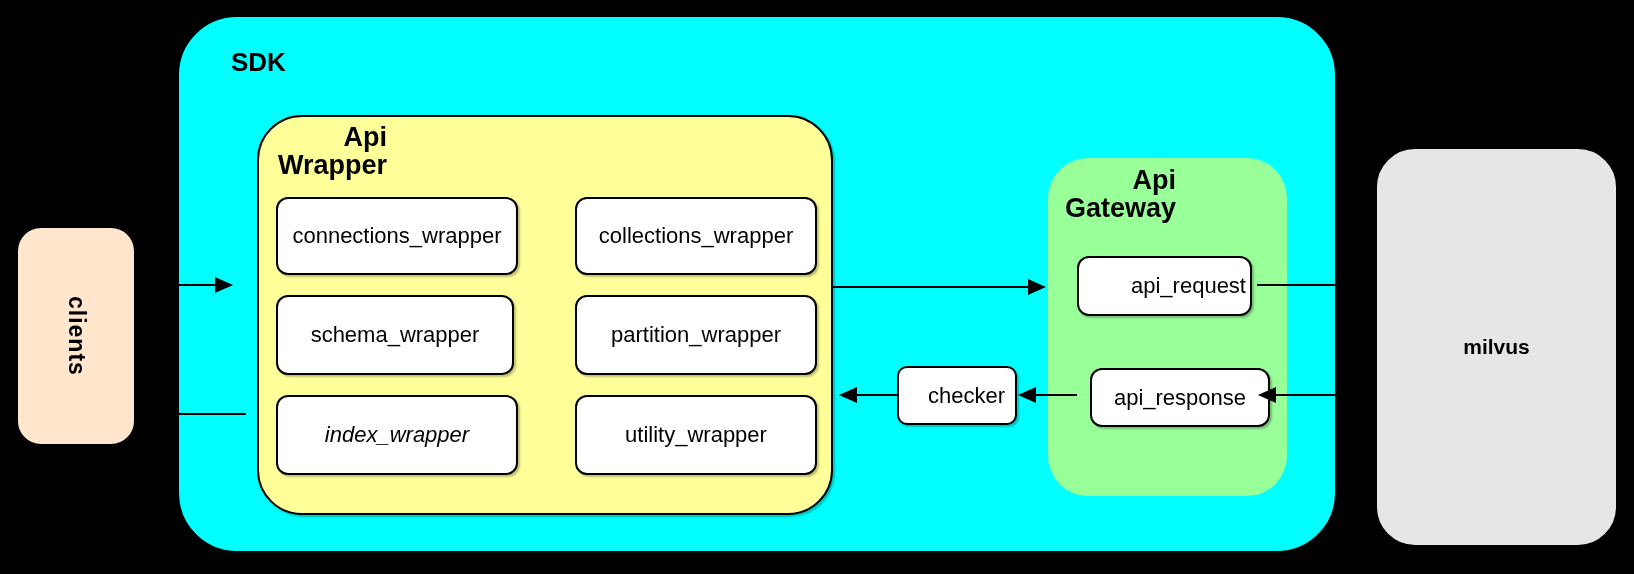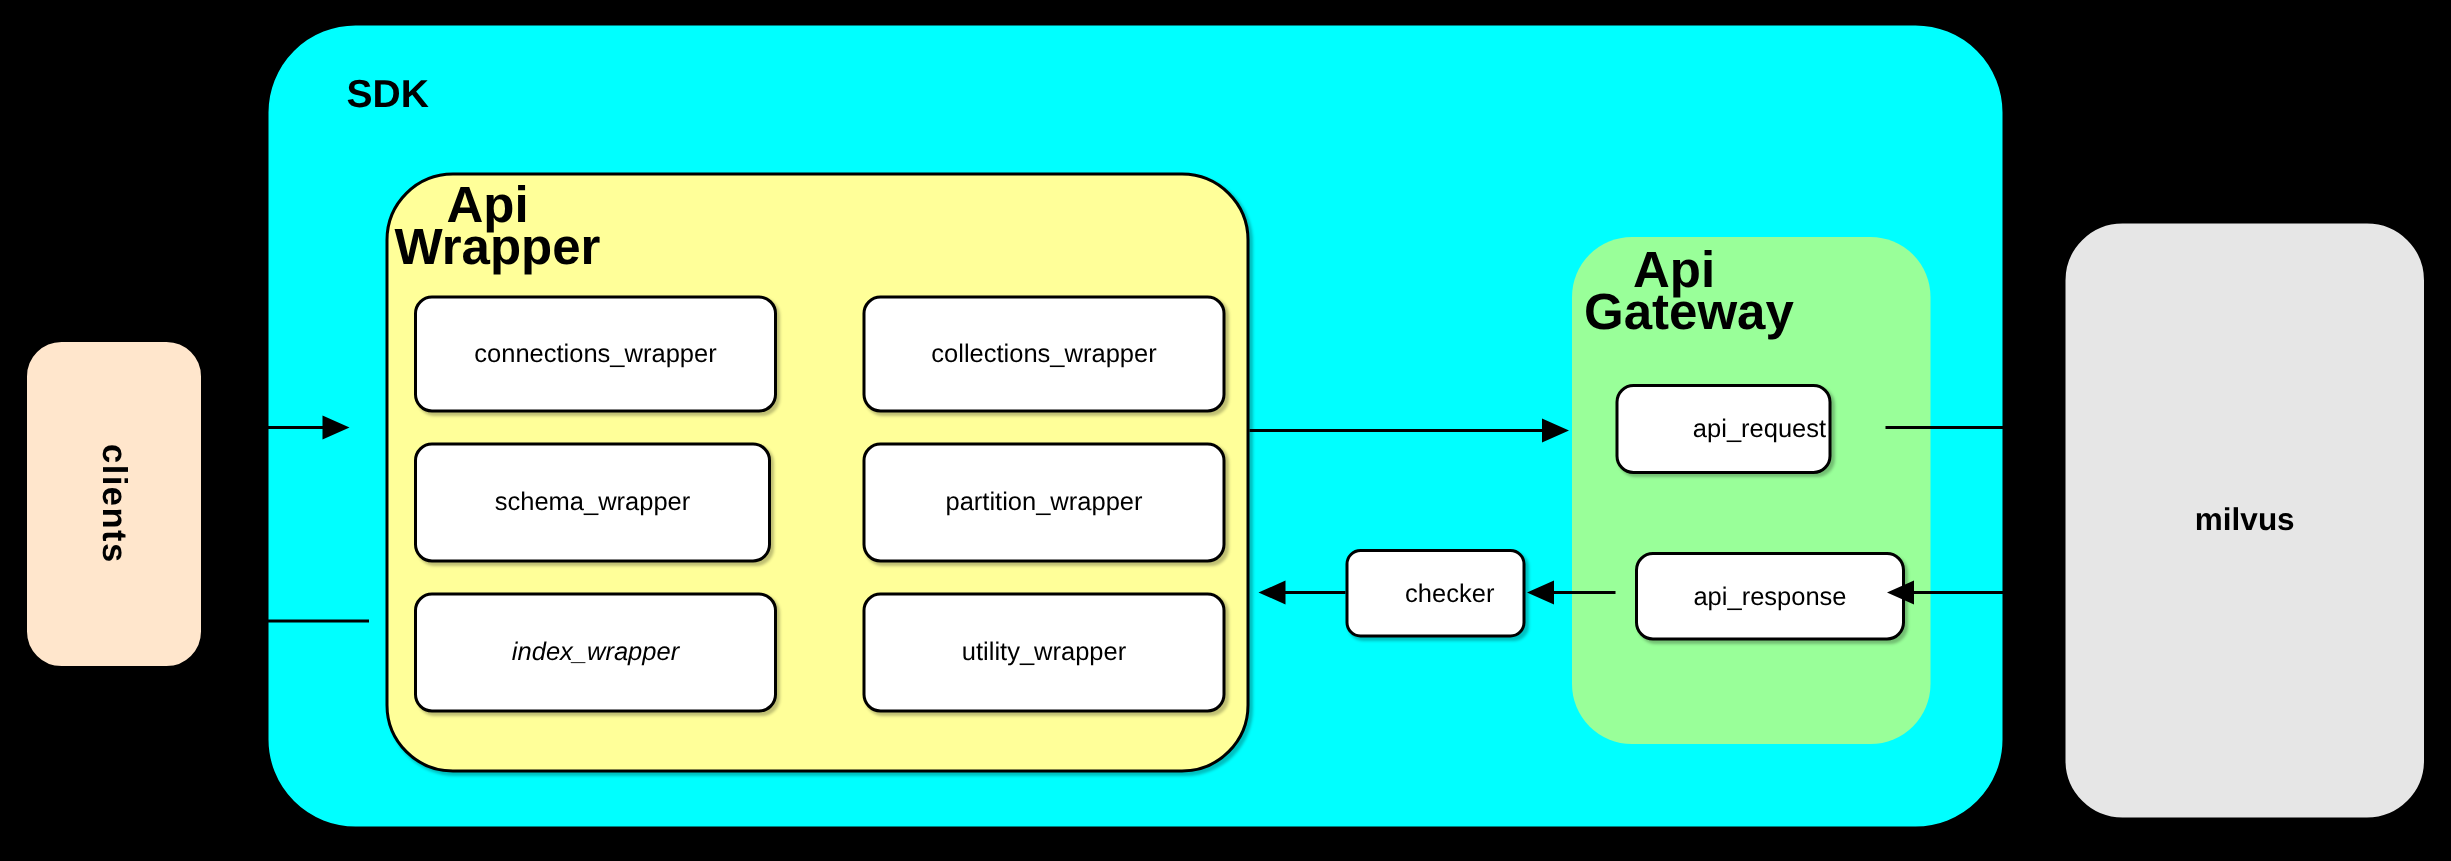--- a/index.html
+++ b/index.html
@@ -25,46 +25,46 @@
   .sdk-label{
     position:absolute;left:52px;top:30px;
     font-size:26px;font-weight:bold;
   }
   .api-wrapper{
     left:257px;top:115px;width:576px;height:400px;
     border-radius:45px;
   }
   .group-label{
     position:absolute;
-    font-size:34px;font-weight:bold;line-height:28px;
-    text-align:center;white-space:pre-line;
+    font-size:27px;font-weight:bold;line-height:28px;
+    text-align:right;white-space:pre-line;
   }
   .api-wrapper .group-label{left:4px;top:6px;width:124px;}
   .api-gateway{
     left:1048px;top:158px;width:239px;height:338px;
     border-radius:40px;
   }
   .api-gateway .group-label{left:8px;top:8px;width:120px;}
   
   .node{
     display:flex;align-items:center;justify-content:center;
     background:#fff;
     border:2px solid #000;border-radius:12px;
-    font-size:17px;
+    font-size:22px;
     box-shadow:2px 2px 2px rgba(0,0,0,0.25);
     text-align:center;
   }
   .w-conn {left:276px;top:197px;width:242px;height:78px;}
   .w-coll {left:575px;top:197px;width:242px;height:78px;text-align:center;}
   .w-schema{left:276px;top:295px;width:238px;height:80px;}
   .w-part {left:575px;top:295px;width:242px;height:80px;}
   .w-index{left:276px;top:395px;width:242px;height:80px;font-style:italic;}
   .w-util {left:575px;top:395px;width:242px;height:80px;}
   .checker{left:897px;top:366px;width:120px;height:59px;border-radius:10px;padding-left:19px;}
-  .api-request {left:1077px;top:256px;width:144px;height:60px;padding-left:48px;}
+  .api-request {left:1077px;top:256px;width:175px;height:60px;padding-left:48px;}
   .api-response{left:1090px;top:368px;width:180px;height:59px;}
   .clients{
     left:16px;top:226px;width:120px;height:220px;
     border-radius:25px;
     display:flex;align-items:center;justify-content:center;
   }
   .clients .vtext{
     writing-mode:vertical-rl;text-orientation:mixed;
     font-size:23px;font-weight:bold;letter-spacing:1px;
   }

